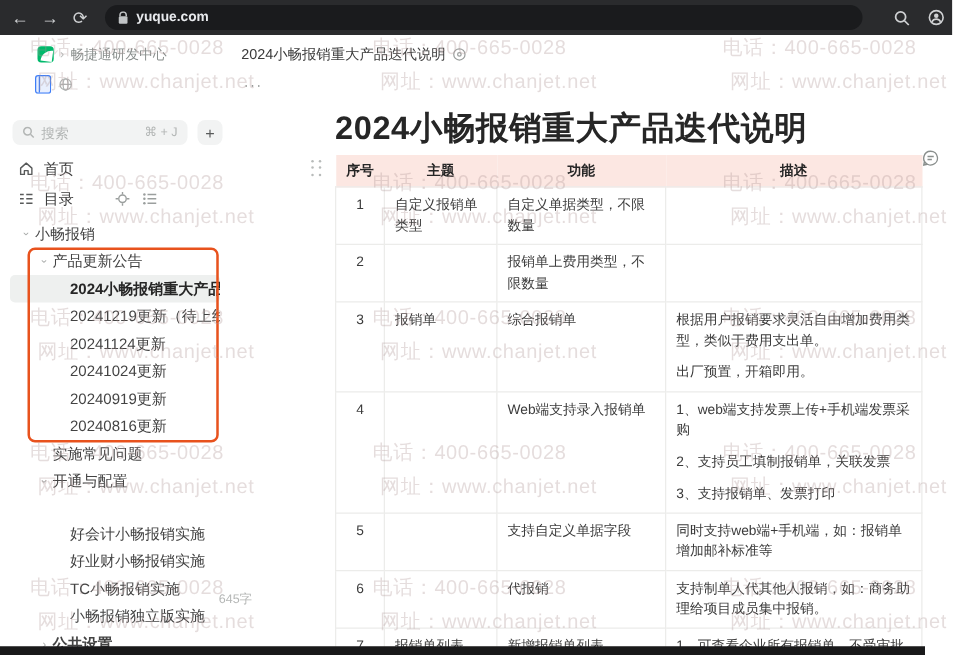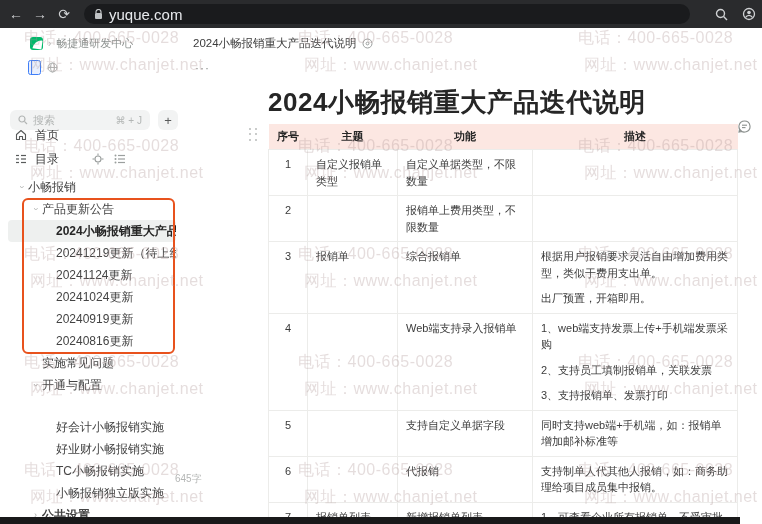--- a/index.html
+++ b/index.html
@@ -10,41 +10,41 @@
   body{margin:0;background:#fff}
   .screen{position:relative;width:762px;height:524px;background:#fff;overflow:hidden;
     font-family:"Liberation Sans","DejaVu Sans",sans-serif;color:#262626}
 
   
   .chrome{position:absolute;top:0;left:0;right:0;height:28px;background:#2a2b2d;z-index:70}
   .nav-ic{position:absolute;top:0;height:28px;display:flex;align-items:center;justify-content:center;
     width:24px;color:#cfd1d3;font-size:14px;cursor:pointer}
   .url-pill{position:absolute;left:84px;top:4px;width:606px;height:20px;border-radius:10px;
     background:#1a1b1d;display:flex;align-items:center;padding:0 10px;gap:6px}
-  .domain{color:#e8eaed;font-size:15px;font-weight:normal}
+  .domain{color:#e8eaed;font-size:11px;font-weight:bold}
   .path{color:#9aa0a6;font-size:11px;white-space:nowrap;overflow:hidden}
   .chrome-right{position:absolute;right:6px;top:0;height:28px;display:flex;align-items:center;gap:14px}
 
   
   .topbar{position:absolute;top:28px;left:0;right:0;height:28px;background:#fff;z-index:10}
   .breadcrumb{position:absolute;left:30px;top:8px;display:flex;align-items:center;gap:5px;
     font-size:11px;color:#8a8f8d}
   .logo{width:13px;height:13px;border-radius:3px;background:var(--logo-green);position:relative;overflow:hidden}
   .logo::after{content:"";position:absolute;left:3px;top:3px;width:9px;height:9px;background:#fff;
     border-radius:9px 0 0 0;transform:rotate(8deg)}
   .crumb-sep{color:#b9bcbb;font-size:10px}
   .doc-title-bar{position:absolute;left:193px;top:8px;display:flex;align-items:center;gap:5px;
     font-size:11.5px;color:#3c3c3c}
 
   
   .sidebar{position:absolute;top:56px;left:0;width:230px;bottom:0;background:#fff;z-index:5}
   .ws-row{position:absolute;left:28px;top:4px;right:20px;display:flex;align-items:center;gap:6px;cursor:pointer}
   .ws-title{font-size:12.5px;font-weight:bold;color:#262626;white-space:nowrap}
   .ws-more{margin-left:auto;color:#8a8f8d;font-size:12px;letter-spacing:1px;cursor:pointer}
-  .search-row{position:absolute;left:10px;top:54px;display:flex;gap:8px;align-items:center}
+  .search-row{position:absolute;left:10px;top:40px;display:flex;gap:8px;align-items:center}
   .search-pill{width:140px;height:20px;background:#f2f3f3;border-radius:6px;display:flex;
     align-items:center;padding:0 8px;gap:5px;cursor:text}
   .search-ph{font-size:11px;color:#b2b5b4}
   .search-kbd{margin-left:auto;font-size:10px;color:#b2b5b4;white-space:nowrap}
   .add-btn{width:20px;height:20px;background:#f2f3f3;border-radius:6px;color:#585a5a;font-size:13px;
     display:flex;align-items:center;justify-content:center;cursor:pointer}
   .nav-item{position:absolute;left:8px;width:170px;height:22px;display:flex;align-items:center;gap:8px;
     padding-left:7px;font-size:12px;color:#3c3c3c;cursor:pointer;border-radius:4px}
   .nav-right{position:absolute;right:52px;display:flex;gap:10px;align-items:center}
   .tree{position:absolute;left:8px;top:120px;width:168px}

